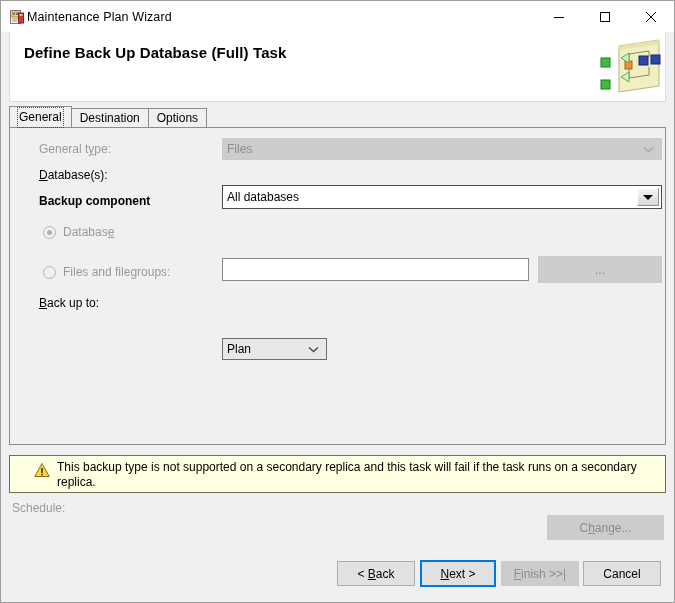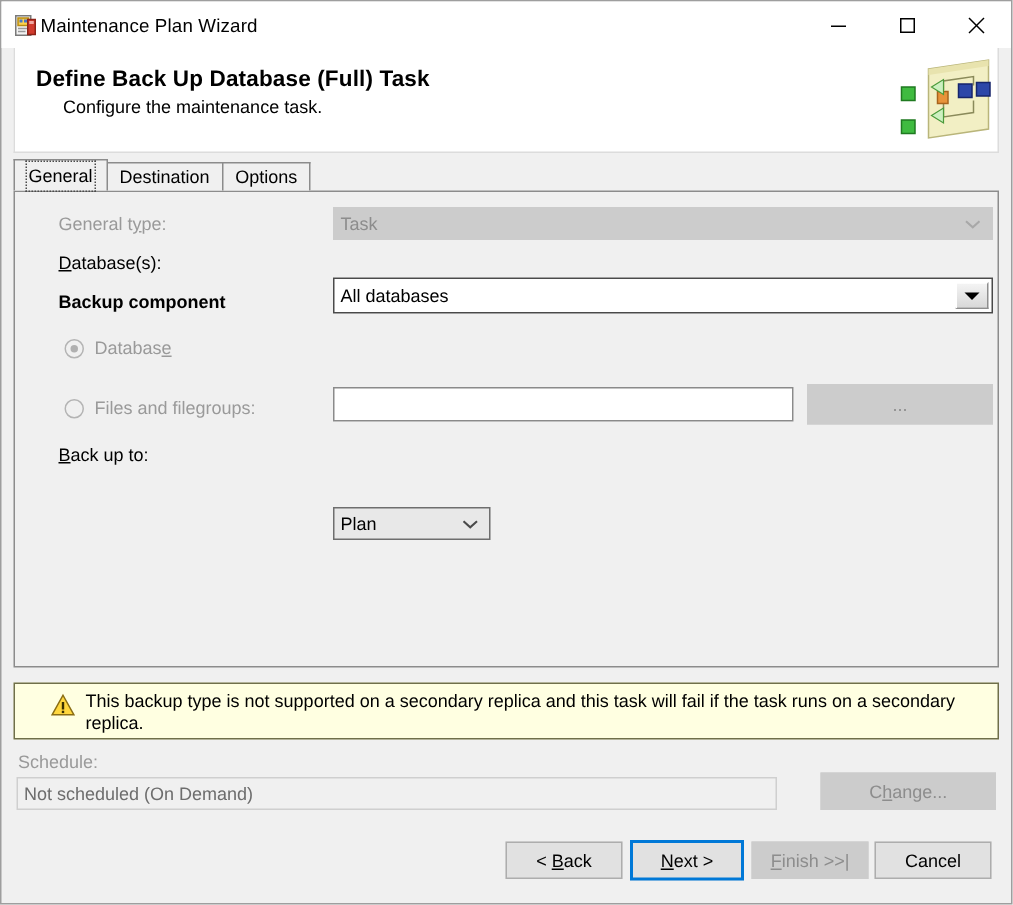--- a/index.html
+++ b/index.html
@@ -364,21 +364,20 @@
       <svg width="12" height="12" viewBox="0 0 12 12">
           <line x1="1" y1="1" x2="11" y2="11" stroke="#000" stroke-width="1"></line>
           <line x1="11" y1="1" x2="1" y2="11" stroke="#000" stroke-width="1"></line>
         </svg>
     </div>
   </div>
 
   <div class="banner">
     <div class="banner-texts">
       <div class="banner-title">Define Back Up Database (Full) Task</div>
-      <div class="banner-sub">Configure the maintenance task.</div>
     </div>
     <div class="banner-icon">
       <svg width="64" height="64" viewBox="0 0 64 64">
         <polygon points="22,12 62,6 62,52 22,58" fill="#f2efc4" stroke="#b9b57a" stroke-width="1"></polygon>
         <polygon points="22,12 62,6 62,10 22,16" fill="#e8e3ae"></polygon>
         <path d="M32,26 L32,20 L52,17 L52,23" fill="none" stroke="#8a8a5a" stroke-width="1"></path>
         <path d="M32,34 L32,44 L52,41 L52,33" fill="none" stroke="#8a8a5a" stroke-width="1"></path>
         <rect x="28" y="27" width="7" height="8" fill="#e8933a" stroke="#a8631c"></rect>
         <rect x="42" y="22" width="9" height="9" fill="#2d47a8" stroke="#17256b"></rect>
         <rect x="54" y="21" width="9" height="9" fill="#2d47a8" stroke="#17256b"></rect>
@@ -401,21 +400,21 @@
       <span>Options</span>
     </div>
   </div>
 
   <div class="tabpage">
 
     <div class="field-row" style="left:29px; top:14px;">
       <span class="lbl disabled"><span>General t</span><u>y</u><span>pe:</span></span>
     </div>
     <div class="combo disabled" style="left:212px; top:10px; width:440px;">
-      <span>Task</span>
+      <span>Files</span>
       <span class="chev">
         <svg width="11" height="7" viewBox="0 0 11 7">
             <polyline points="1,1.5 5.5,5.5 10,1.5" fill="none" stroke="#a8a8a8" stroke-width="1.4"></polyline>
           </svg>
       </span>
     </div>
 
     <div class="field-row" style="left:29px; top:40px;">
       <span class="lbl"><span></span><u>D</u><span>atabase(s):</span></span>
     </div>
@@ -467,23 +466,20 @@
         <polygon points="8,1.5 15.2,14.5 0.8,14.5" fill="#ffd73e" stroke="#8a6d14" stroke-width="1"></polygon>
         <rect x="7.2" y="6" width="1.6" height="5" fill="#3a3000"></rect>
         <rect x="7.2" y="11.8" width="1.6" height="1.6" fill="#3a3000"></rect>
       </svg>
     </span>
     <span class="warn-text">This backup type is not supported on a secondary replica and this task will fail if the task runs on a secondary replica.</span>
   </div>
 
   <div class="schedule-area">
     <div class="sched-label">Schedule:</div>
-    <div class="sched-box">
-      <span>Not scheduled (On Demand)</span>
-    </div>
     <div class="btn disabled sched-btn">
       <span><span>C</span><u>h</u><span>ange...</span></span>
     </div>
   </div>
 
   <div class="footer">
     <div class="btn" style="left:336px; top:14px; width:78px;">
       <span><span>&lt; </span><u>B</u><span>ack</span></span>
     </div>
     <div class="btn disabled" style="left:500px; top:14px; width:78px;">

